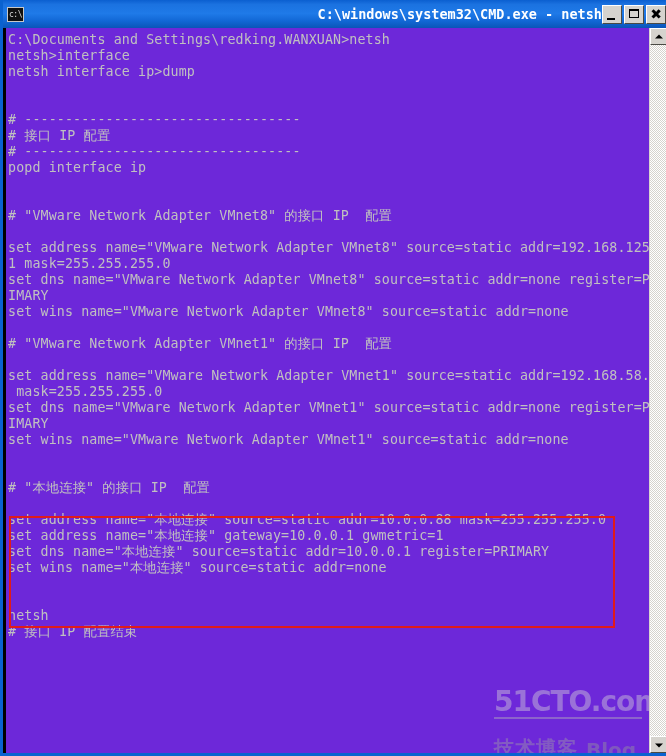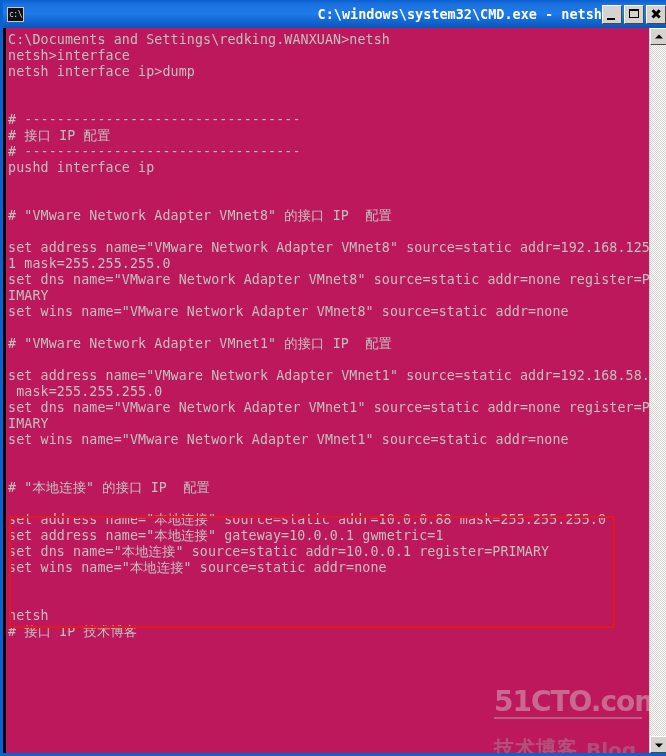--- a/index.html
+++ b/index.html
@@ -122,21 +122,21 @@
     width: 660px;
     height: 725px;
     background: #000;
     overflow: hidden;
   }
   #console {
     position: absolute;
     top: 0; left: 0;
     width: 643px;
     height: 725px;
-    background: #be185d;
+    background: #6d28d9;
     padding: 4px 0 0 2px;
     box-sizing: border-box;
     overflow: hidden;
   }
   .line {
     font-family: "DejaVu Sans Mono", monospace;
     font-size: 13.3px;
     line-height: 16px;
     height: 16px;
     color: #c0c0c0;
@@ -273,21 +273,21 @@
 
     <div id="console">
         <div class="line">C:\Documents and Settings\redking.WANXUAN&gt;netsh</div>
         <div class="line">netsh&gt;interface</div>
         <div class="line">netsh interface ip&gt;dump</div>
         <div class="line blank"> </div>
         <div class="line blank"> </div>
         <div class="line"># ----------------------------------</div>
         <div class="line"># 接口 IP 配置</div>
         <div class="line"># ----------------------------------</div>
-        <div class="line">pushd interface ip</div>
+        <div class="line">popd interface ip</div>
         <div class="line blank"> </div>
         <div class="line blank"> </div>
         <div class="line"># "VMware Network Adapter VMnet8" 的接口 IP  配置</div>
         <div class="line blank"> </div>
         <div class="line">set address name="VMware Network Adapter VMnet8" source=static addr=192.168.125.</div>
         <div class="line">1 mask=255.255.255.0</div>
         <div class="line">set dns name="VMware Network Adapter VMnet8" source=static addr=none register=PR</div>
         <div class="line">IMARY</div>
         <div class="line">set wins name="VMware Network Adapter VMnet8" source=static addr=none</div>
         <div class="line blank"> </div>
@@ -302,21 +302,21 @@
         <div class="line blank"> </div>
         <div class="line"># "本地连接" 的接口 IP  配置</div>
         <div class="line blank"> </div>
         <div class="line">set address name="本地连接" source=static addr=10.0.0.88 mask=255.255.255.0</div>
         <div class="line">set address name="本地连接" gateway=10.0.0.1 gwmetric=1</div>
         <div class="line">set dns name="本地连接" source=static addr=10.0.0.1 register=PRIMARY</div>
         <div class="line">set wins name="本地连接" source=static addr=none</div>
         <div class="line blank"> </div>
         <div class="line blank"> </div>
         <div class="line">netsh</div>
-        <div class="line"># 接口 IP 技术博客</div>
+        <div class="line"># 接口 IP 配置结束</div>
         <div class="line blank"> </div>
         <div class="line blank"> </div>
       </div>
 
     <div id="redbox"></div>
 
     <div id="watermark">
       <div id="wm-main">51CTO.com</div>
       <div id="wm-rule"></div>
       <div id="wm-sub-row">

